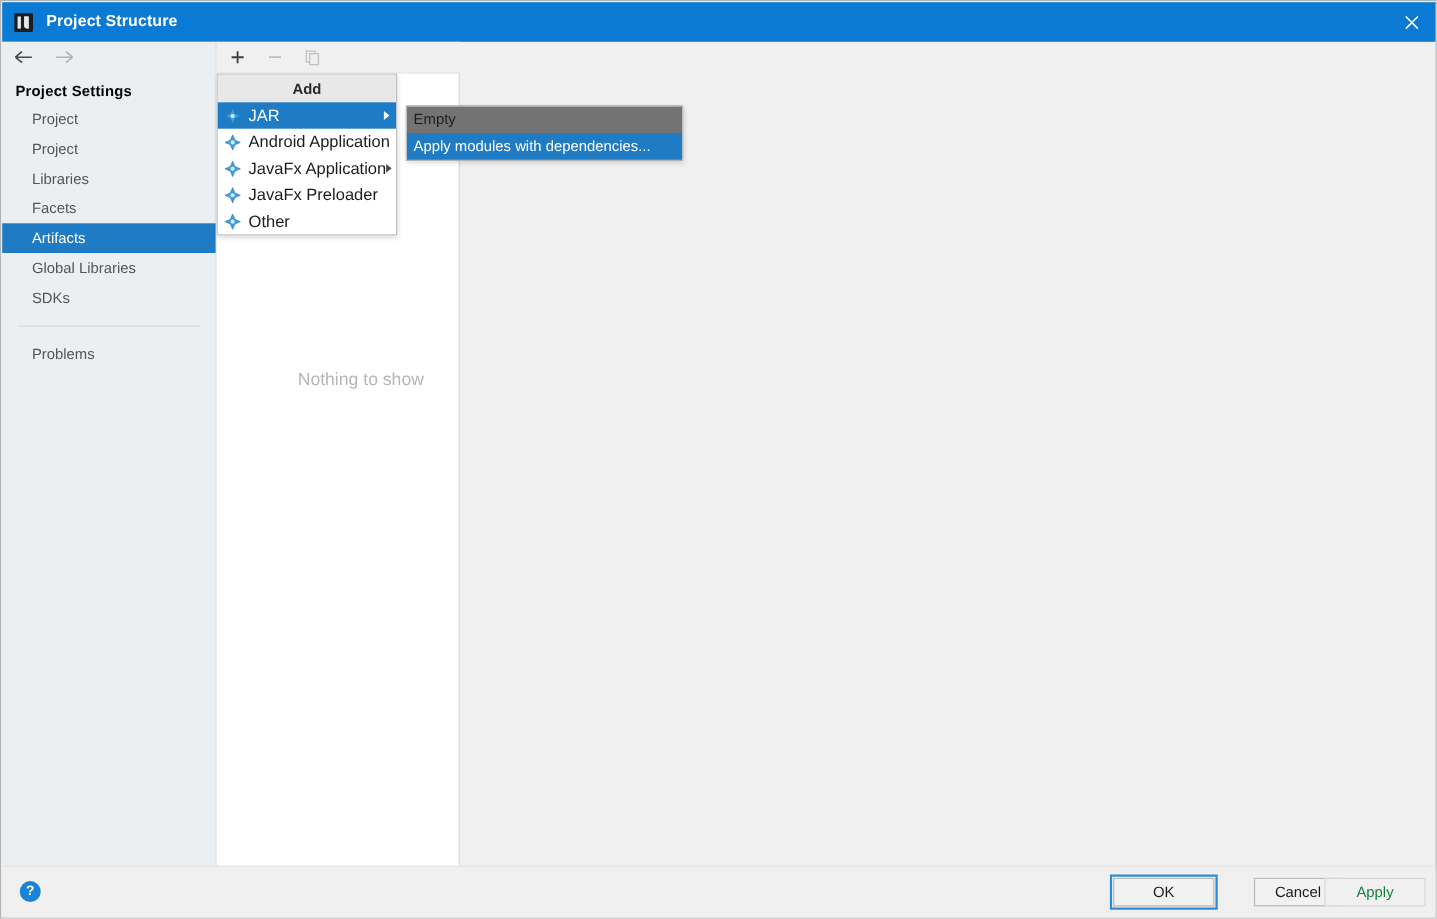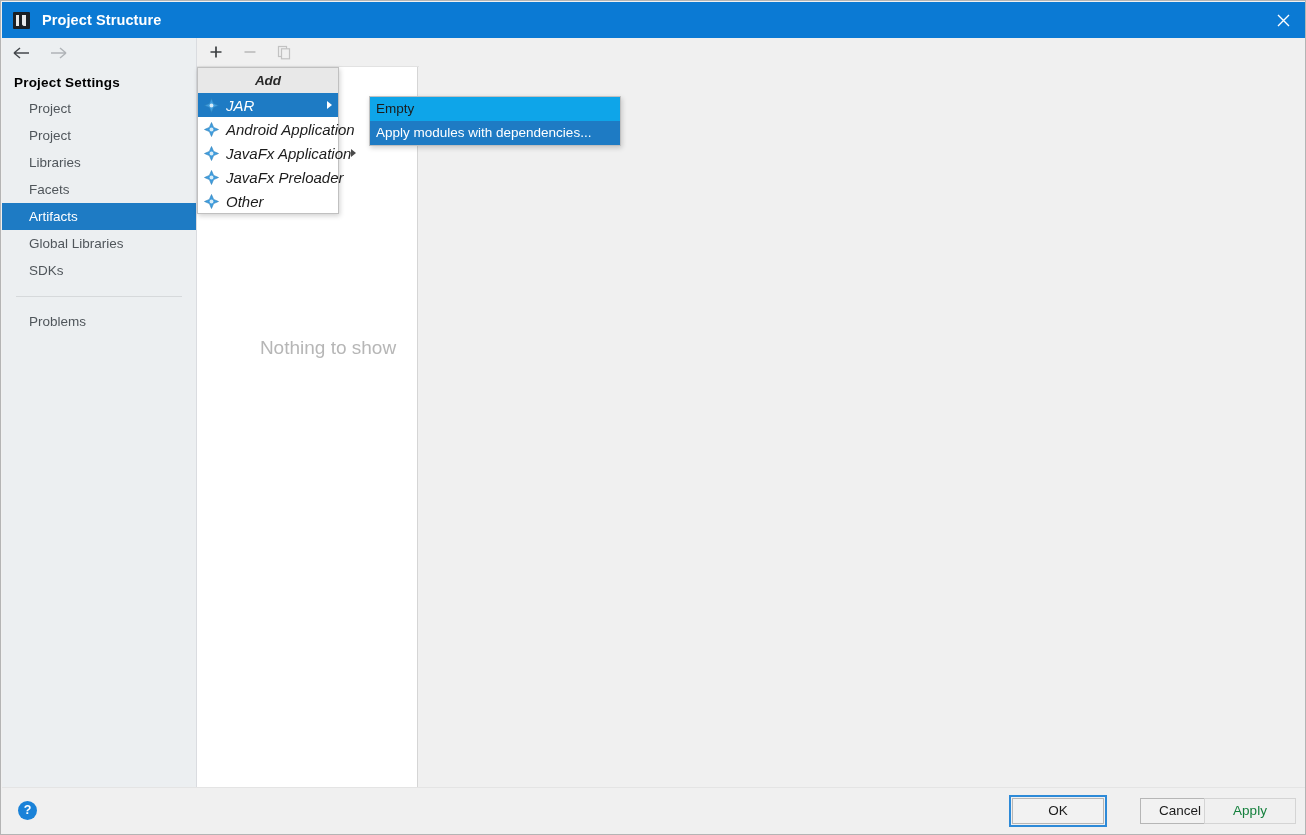--- a/index.html
+++ b/index.html
@@ -150,35 +150,34 @@
     height: 720px;
     background: #ffffff;
     border-right: 1px solid #d5d5d5;
     box-sizing: border-box;
   }
   #nothing-to-show {
     position: absolute;
     left: 0; top: 270px;
     width: 262px;
     text-align: center;
-    font-size: 19px;
+    font-size: 16px;
     color: #b6b6b6;
   }
 
   
   #add-menu {
     position: absolute;
     left: 196px; top: 66px;
-    width: 142px;
+    width: 164px;
     background: #ffffff;
     border: 1px solid #c0c0c0;
     box-shadow: 1px 2px 5px rgba(0,0,0,.18);
     box-sizing: border-box;
     z-index: 40;
-    font-style: italic;
   }
   #add-menu-header {
     height: 25px;
     line-height: 25px;
     text-align: center;
     font-size: 13.5px;
     font-weight: bold;
     color: #2b2b2b;
     background: #e8e8e8;
   }
@@ -206,21 +205,21 @@
     border-top: 4px solid transparent;
     border-bottom: 4px solid transparent;
   }
   .menu-item.highlighted .submenu-arrow { border-left-color: #ffffff; }
 
   
   #jar-submenu {
     position: absolute;
     left: 368px; top: 95px;
     width: 252px;
-    background: #0ea5e9;
+    background: #737373;
     border: 1px solid #c0c0c0;
     box-shadow: 1px 2px 5px rgba(0,0,0,.18);
     box-sizing: border-box;
     z-index: 50;
   }
   .sub-item {
     height: 24px;
     line-height: 24px;
     font-size: 13.5px;
     color: #1c1c1c;

